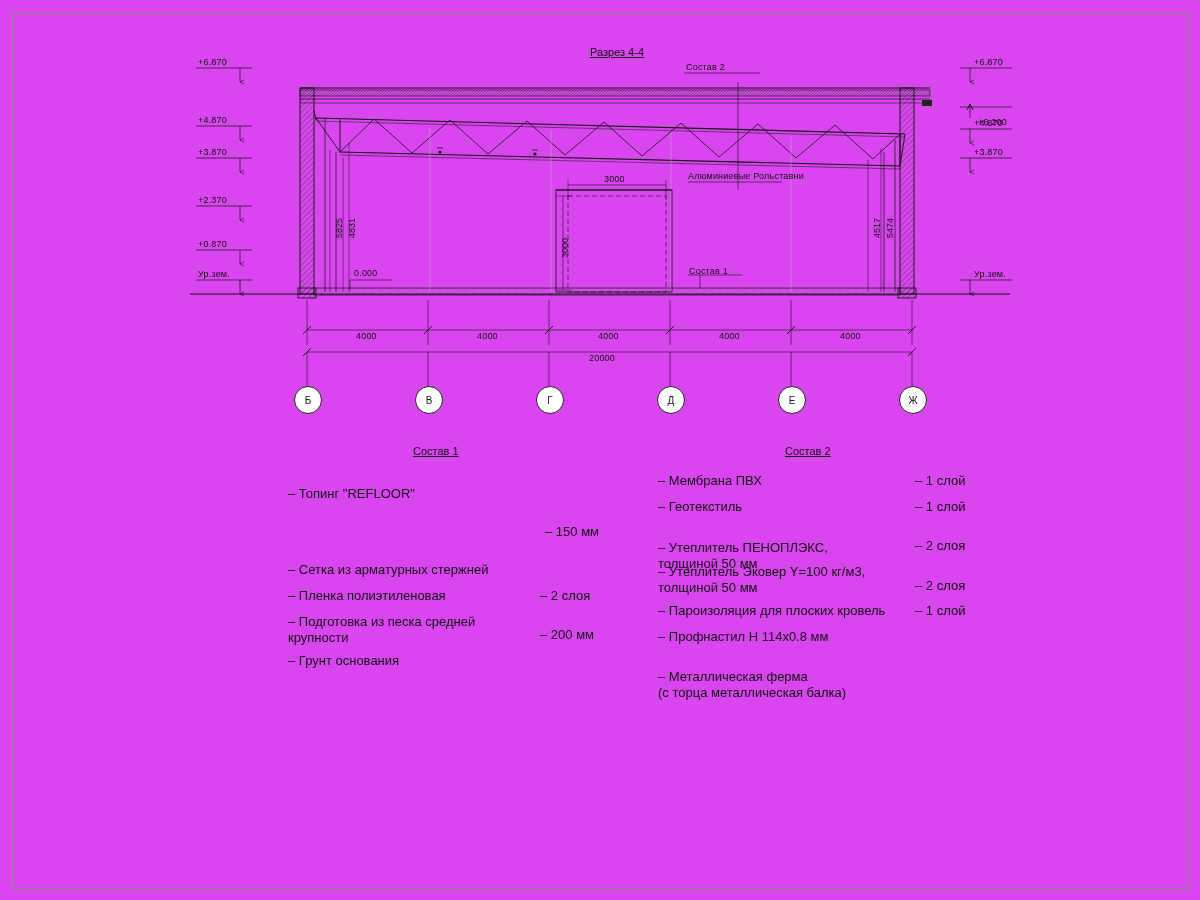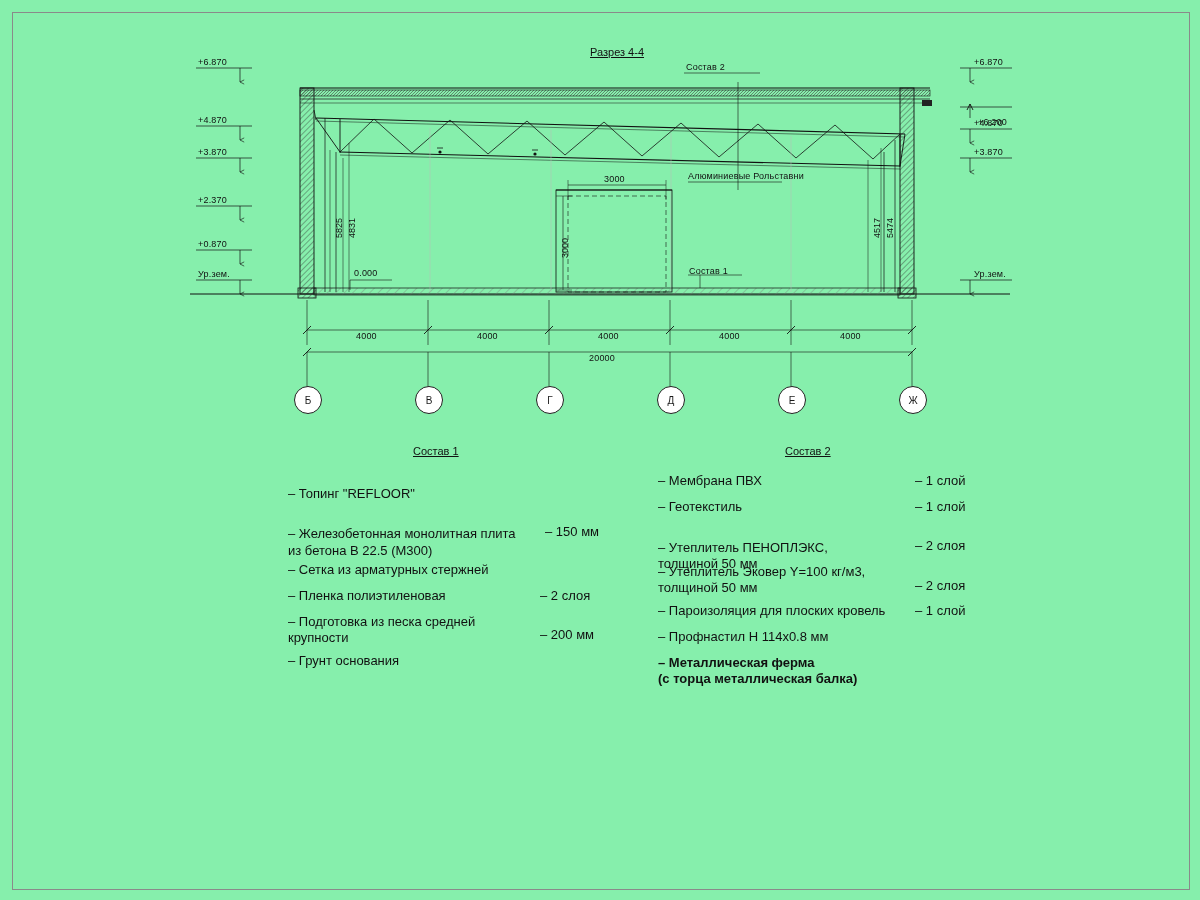--- a/index.html
+++ b/index.html
@@ -1,18 +1,18 @@
 <!DOCTYPE html>
 <html><head>
 <meta charset="utf-8">
 <style>
   html,body{margin:0;padding:0;background:#ffffff;}
   body{width:1200px;height:900px;position:relative;overflow:hidden;
        font-family:"Liberation Sans", sans-serif;color:#1a1a1a;}
-  .sheet{position:absolute;left:0;top:0;width:1200px;height:900px;background:#86efac;}
+  .sheet{position:absolute;left:0;top:0;width:1200px;height:900px;background:#d946ef;}
   .border{position:absolute;left:12px;top:12px;width:1176px;height:876px;border:1px solid #8a8a8a;}
   svg.dwg{position:absolute;left:0;top:0;width:1200px;height:900px;}
   .lbl{position:absolute;font-size:9px;letter-spacing:.2px;white-space:nowrap;color:#111;}
   .ttl{position:absolute;font-size:11px;white-space:nowrap;color:#111;text-decoration:underline;}
   .vert{position:absolute;font-size:9px;white-space:nowrap;transform:rotate(-90deg);transform-origin:left top;color:#111;}
   .spec{position:absolute;font-size:13px;color:#111;white-space:nowrap;line-height:1.25;}
   .grid-circ{position:absolute;width:26px;height:26px;border:1px solid #222;border-radius:50%;
              font-size:10px;display:flex;align-items:center;justify-content:center;background:#fff;}
 </style>
 </head>
@@ -218,24 +218,20 @@
   <div class="grid-circ" style="left:778px;top:386px;">Е</div>
   <div class="grid-circ" style="left:899px;top:386px;">Ж</div>
 
   <div class="ttl" style="left:413px;top:445px;">Состав 1</div>
 
   <div class="spec" style="left:288px;top:486px;">
     <span>–&nbsp;</span><span>Топинг "REFLOOR"</span>
   </div>
   <div class="spec" style="left:545px;top:486px;"></div>
 
-  <div class="spec" style="left:288px;top:510px;white-space:pre-line;">
-    <span>–&nbsp;</span><span style="white-space:pre-line">Железобетонная  монолитная плита
-из бетона В 22.5 (М300)</span>
-  </div>
   <div class="spec" style="left:545px;top:524px;">– 150 мм</div>
 
   <div class="spec" style="left:288px;top:562px;">
     <span>–&nbsp;</span><span>Сетка из арматурных стержней</span>
   </div>
   <div class="spec" style="left:545px;top:562px;"></div>
 
   <div class="spec" style="left:288px;top:588px;">
     <span>–&nbsp;</span><span>Пленка полиэтиленовая</span>
   </div>
@@ -277,17 +273,17 @@
 
   <div class="spec" style="left:658px;top:603px;">
     <span>–&nbsp;</span><span>Пароизоляция для плоских кровель</span>
   </div>
   <div class="spec" style="left:915px;top:603px;">– 1 слой</div>
 
   <div class="spec" style="left:658px;top:629px;">
     <span>–&nbsp;</span><span>Профнастил Н 114х0.8 мм</span>
   </div>
 
-  <div class="spec" style="left:658px;top:655px;font-weight:bold;">
+  <div class="spec" style="left:658px;top:669px;">
     <span>–&nbsp;</span><span style="white-space:pre-line">Металлическая ферма
 (с торца металлическая балка)</span>
   </div>
 </div>
 
 </body></html>

